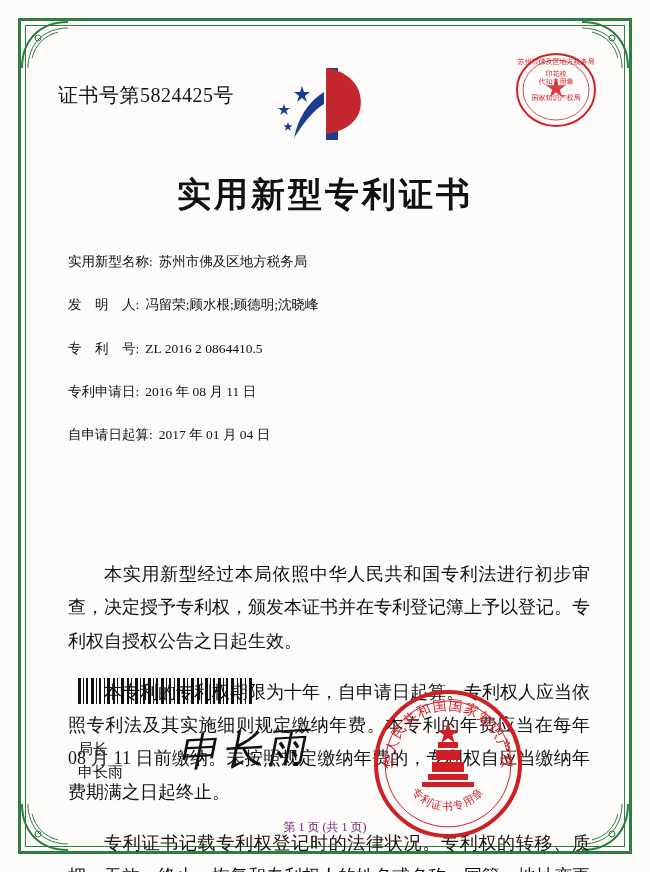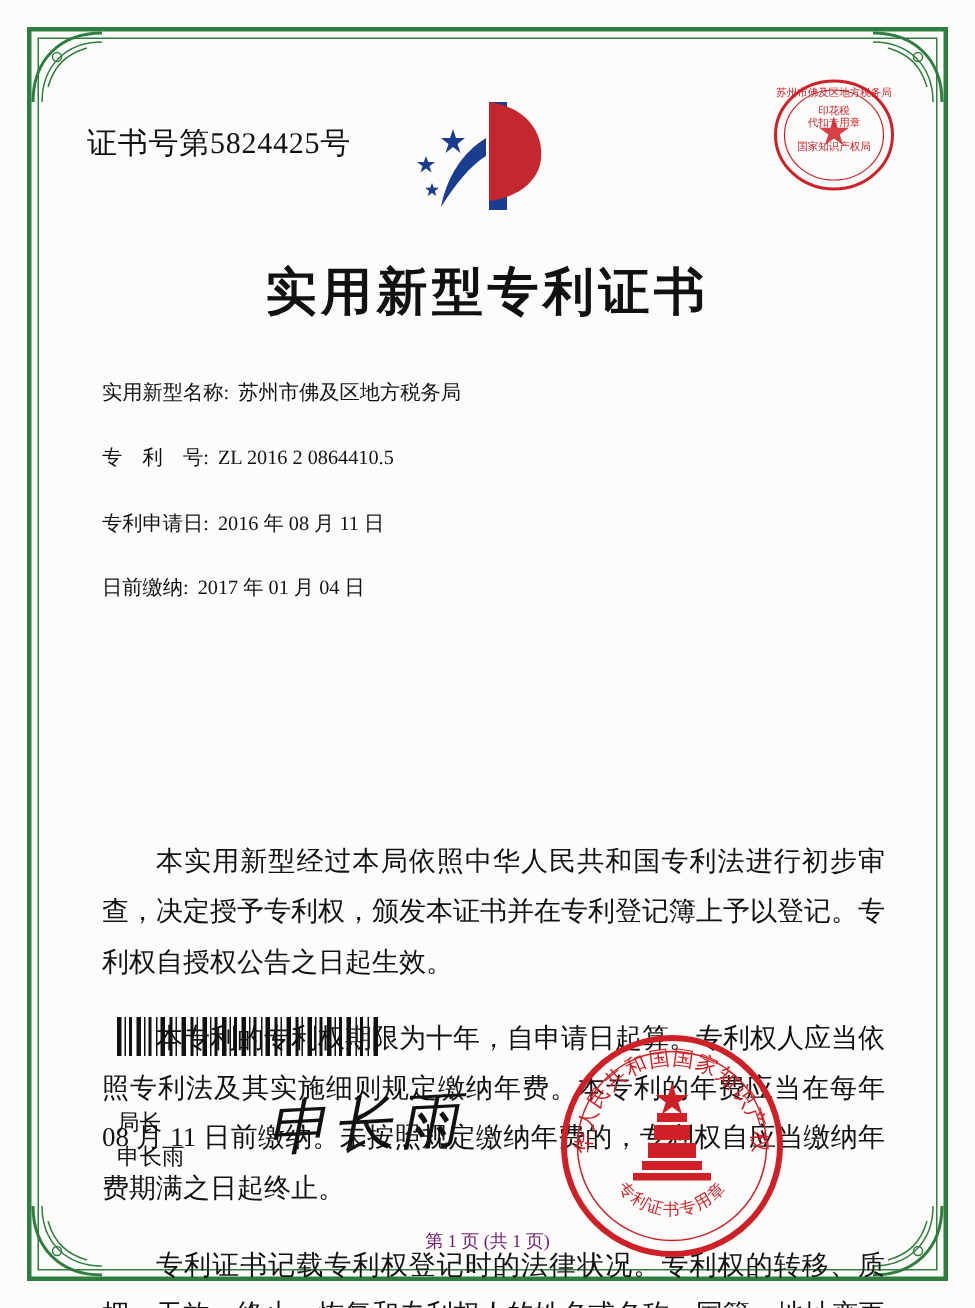--- a/index.html
+++ b/index.html
@@ -267,27 +267,30 @@
     </div>
   </div>
 
   <div class="title">实用新型专利证书</div>
 
   <div class="fields">
     <div class="field">
       <span class="lbl">实用新型名称:</span><span class="val">苏州市佛及区地方税务局</span>
     </div>
     <div class="field">
+      <span class="lbl">发　明　人:</span><span class="val">冯留荣;顾水根;顾德明;沈晓峰</span>
+    </div>
+    <div class="field">
       <span class="lbl">专　利　号:</span><span class="val">ZL 2016 2 0864410.5</span>
     </div>
     <div class="field">
       <span class="lbl">专利申请日:</span><span class="val">2016 年 08 月 11 日</span>
     </div>
     <div class="field">
-      <span class="lbl">日前缴纳:</span><span class="val">2017 年 01 月 04 日</span>
+      <span class="lbl">自申请日起算:</span><span class="val">2017 年 01 月 04 日</span>
     </div>
   </div>
 
   <div class="paragraphs">
     <p class="para">本实用新型经过本局依照中华人民共和国专利法进行初步审查，决定授予专利权，颁发本证书并在专利登记簿上予以登记。专利权自授权公告之日起生效。</p>
     <p class="para">本专利的专利权期限为十年，自申请日起算。专利权人应当依照专利法及其实施细则规定缴纳年费。本专利的年费应当在每年 08 月 11 日前缴纳。未按照规定缴纳年费的，专利权自应当缴纳年费期满之日起终止。</p>
     <p class="para">专利证书记载专利权登记时的法律状况。专利权的转移、质押、无效、终止、恢复和专利权人的姓名或名称、国籍、地址变更等事项记载在专利登记簿上。</p>
   </div>
 
   <div class="barcode">

